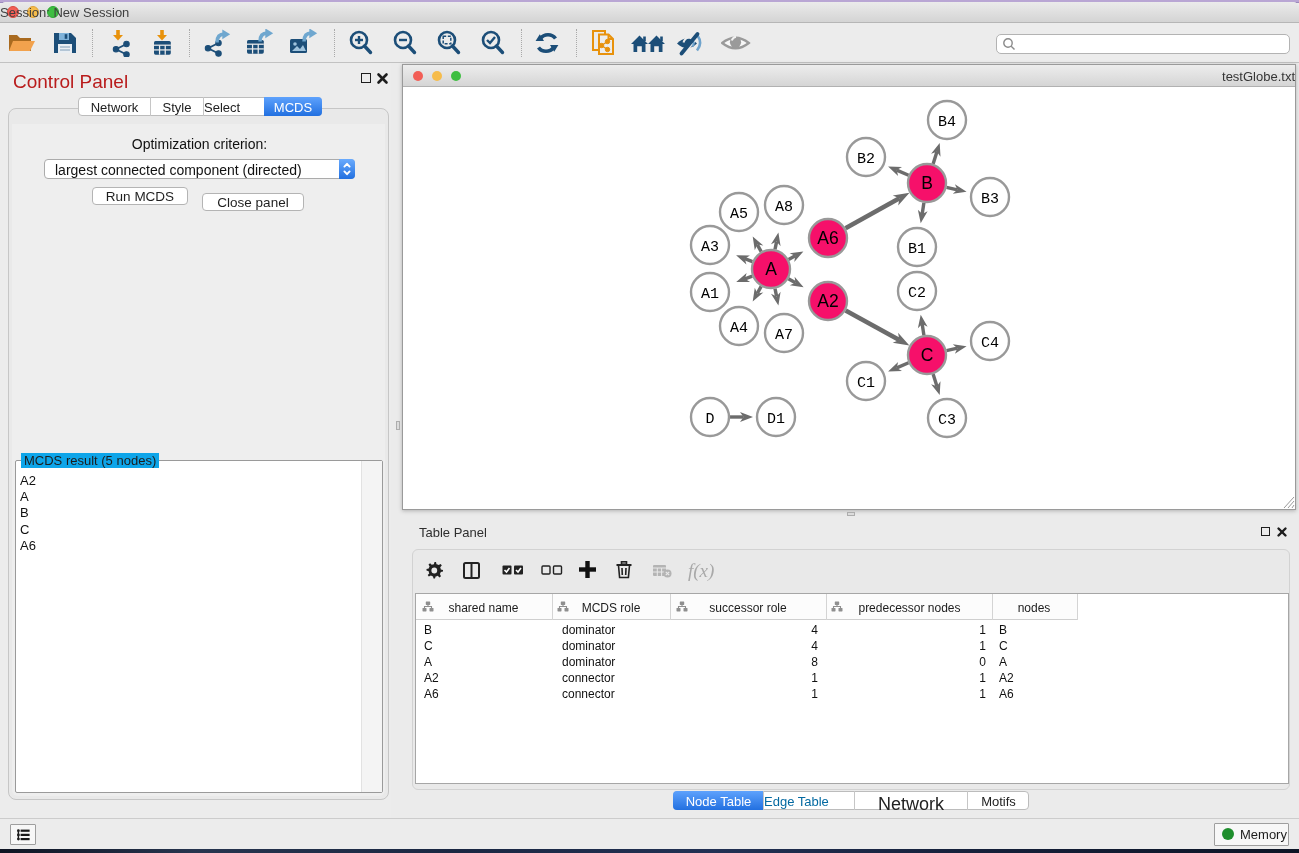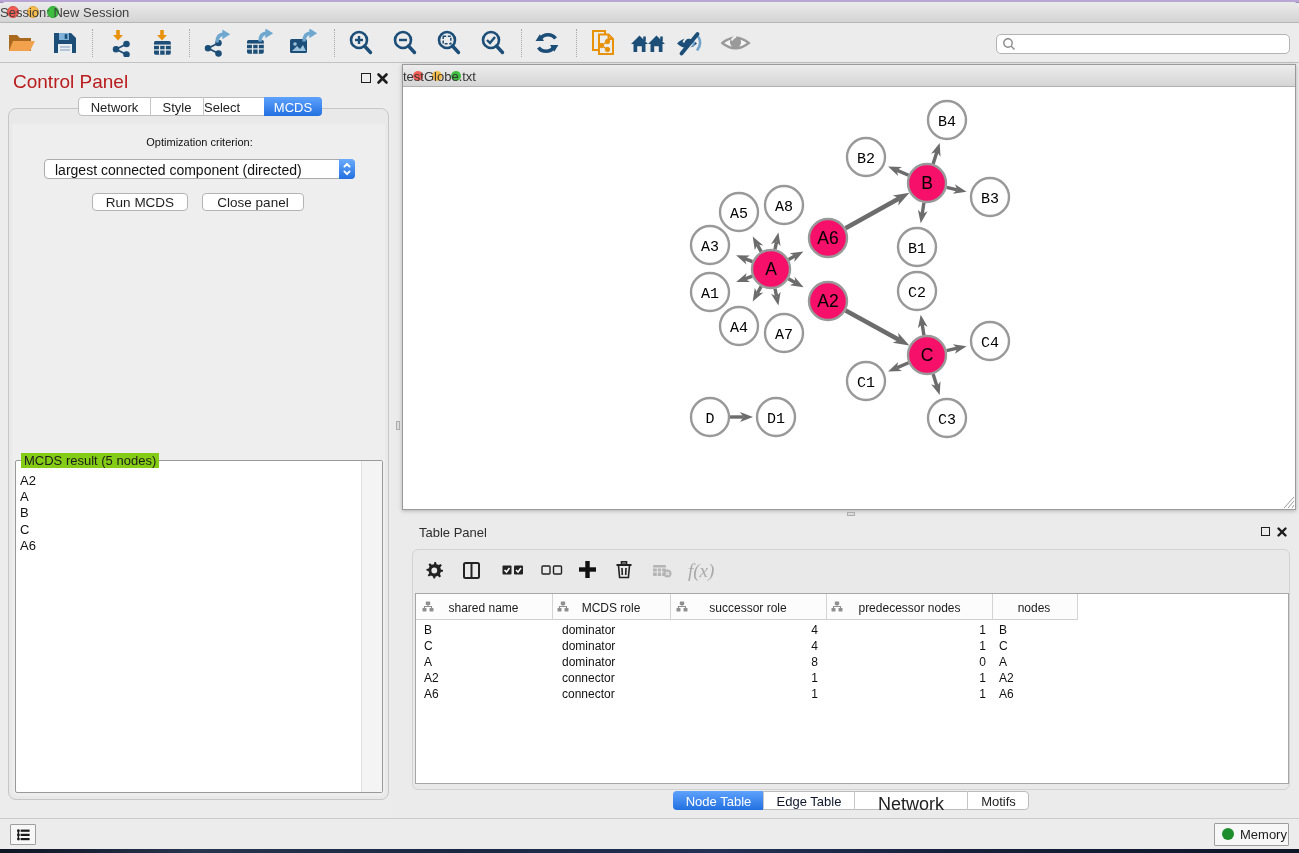--- a/index.html
+++ b/index.html
@@ -198,46 +198,46 @@
 
 <div class="abs" style="left:78px;top:97px;width:244px;height:19px;background:#fff;border:1px solid #bcbcbc;border-radius:4px"></div>
 <div class="abs" style="left:150px;top:97px;width:1px;height:19px;background:#c6c6c6"></div>
 <div class="abs" style="left:203px;top:97px;width:1px;height:19px;background:#c6c6c6"></div>
 <div class="abs" style="left:264px;top:97px;width:58px;height:19px;background:linear-gradient(#5ea2fd,#2270e0);border-radius:0 4px 4px 0"></div>
 <div class="abs" style="left:78px;top:100px;width:73px;height:14px;font-size:13px;text-align:center;color:#222">Network</div>
 <div class="abs" style="left:151px;top:100px;width:52px;height:14px;font-size:13px;text-align:center;color:#222">Style</div>
 <div class="abs" style="left:204px;top:100px;width:60px;height:14px;font-size:13px;text-align:left;color:#222">Select</div>
 <div class="abs" style="left:264px;top:100px;width:58px;height:14px;font-size:13px;text-align:center;color:#fff">MCDS</div>
 
-<div class="abs" style="left:0px;top:136px;width:399px;text-align:center;font-size:11px;color:#111">Optimization criterion:</div>
+<div class="abs" style="left:0px;top:136px;width:399px;text-align:center;font-size:14px;color:#111">Optimization criterion:</div>
 <div class="abs" style="left:44px;top:159px;width:311px;height:20px;background:#fff;border:1px solid #ababab;border-radius:4px"></div>
 <div class="abs" style="left:55px;top:161.5px;font-size:14px;color:#111">largest connected component (directed)</div>
 <div class="abs" style="left:339px;top:159px;width:16px;height:20px;background:linear-gradient(#6aabfe,#2270e0);border-radius:0 4px 4px 0"></div>
 <svg class="abs" style="left:341px;top:161px" width="12" height="16" viewBox="0 0 12 16">
     <g fill="none" stroke="#fff" stroke-width="1.9" stroke-linecap="round" stroke-linejoin="round">
       <path d="M3.4,5.6 L6,2.8 L8.6,5.6"></path>
       <path d="M3.4,10.4 L6,13.2 L8.6,10.4"></path>
     </g>
   </svg>
 
-<div class="btn" style="left:92px;top:193px;width:96px;height:18px;line-height:17px;font-size:13.5px">Run MCDS</div>
+<div class="btn" style="left:92px;top:187px;width:96px;height:18px;line-height:17px;font-size:13.5px">Run MCDS</div>
 <div class="btn" style="left:202px;top:193px;width:102px;height:18px;line-height:17px;font-size:13.5px">Close panel</div>
 
 <div class="abs" style="left:15px;top:460px;width:368px;height:333px;border:1px solid #9a9a9a;border-radius:2px;background:#fff"></div>
-<div class="abs" style="left:21px;top:453px;background:#84cc16;padding:0 3px;font-size:13px;color:#1d1d1d">MCDS result (5 nodes)</div>
+<div class="abs" style="left:21px;top:453px;background:#0ea5e9;padding:0 3px;font-size:13px;color:#1d1d1d">MCDS result (5 nodes)</div>
 <div class="abs" style="left:361px;top:461px;width:21px;height:331px;background:#f4f4f4;border-left:1px solid #e2e2e2"></div>
 <div class="abs" style="left:20px;top:473px;font-size:13px;color:#111;line-height:16.2px">A2<br>A<br>B<br>C<br>A6</div>
 
 <div class="abs" style="left:391px;top:63px;width:908px;height:755px;background:#ebebeb"></div>
 <div class="abs" style="left:402px;top:64px;width:894px;height:446px;background:#fff;border:1px solid #9a9a9a;box-shadow:0 1px 4px rgba(0,0,0,0.25)"></div>
 <div class="abs" style="left:403px;top:65px;width:892px;height:22px;background:linear-gradient(#ededed,#d5d5d5);border-bottom:1px solid #b1b1b1"></div>
 <div class="abs" style="left:413px;top:71px;width:10px;height:10px;border-radius:50%;background:#f25e56"></div>
 <div class="abs" style="left:432px;top:71px;width:10px;height:10px;border-radius:50%;background:#f6bc4b"></div>
 <div class="abs" style="left:451px;top:71px;width:10px;height:10px;border-radius:50%;background:#3ebe41"></div>
-<div class="abs" style="left:403px;top:69px;width:892px;text-align:left;font-size:13px;color:#353535">testGlobe.txt</div>
+<div class="abs" style="left:403px;top:69px;width:892px;text-align:right;font-size:13px;color:#353535">testGlobe.txt</div>
 
 <svg width="1299" height="853" style="position:absolute;left:0;top:0" font-family="Liberation Sans, sans-serif">
 <line x1="752.3" y1="276.1" x2="745.0" y2="278.8" stroke="#6c6c6c" stroke-width="3.4"></line>
 <polygon points="736.2,282.1 746.6,273.0 745.0,278.8 750.1,282.1" fill="#6c6c6c"></polygon>
 <line x1="752.4" y1="261.7" x2="744.8" y2="258.7" stroke="#6c6c6c" stroke-width="3.4"></line>
 <polygon points="736.1,255.3 749.9,255.5 744.8,258.7 746.4,264.6" fill="#6c6c6c"></polygon>
 <line x1="761.2" y1="251.6" x2="757.3" y2="244.6" stroke="#6c6c6c" stroke-width="3.4"></line>
 <polygon points="752.7,236.4 763.3,245.4 757.3,244.6 754.8,250.2" fill="#6c6c6c"></polygon>
 <line x1="775.0" y1="249.4" x2="776.6" y2="241.6" stroke="#6c6c6c" stroke-width="3.4"></line>
 <polygon points="778.4,232.4 780.6,246.2 776.6,241.6 771.0,244.2" fill="#6c6c6c"></polygon>
@@ -470,21 +470,21 @@
 <div class="abs" style="left:740px;top:687px;width:78px;font-size:12px;color:#111;text-align:right">1</div>
 <div class="abs" style="left:908px;top:687px;width:78px;font-size:12px;color:#111;text-align:right">1</div>
 <div class="abs" style="left:999px;top:687px;font-size:12px;color:#111">A6</div>
 
 <div class="abs" style="left:673px;top:791px;width:356px;height:19px;background:#fff;border:1px solid #bcbcbc;border-radius:4px"></div>
 <div class="abs" style="left:673px;top:791px;width:91px;height:19px;background:linear-gradient(#5ea2fd,#2270e0);border-radius:4px 0 0 4px"></div>
 <div class="abs" style="left:763px;top:791px;width:1px;height:19px;background:#c6c6c6"></div>
 <div class="abs" style="left:854px;top:791px;width:1px;height:19px;background:#c6c6c6"></div>
 <div class="abs" style="left:967px;top:791px;width:1px;height:19px;background:#c6c6c6"></div>
 <div class="abs" style="left:673px;top:794px;width:91px;font-size:13px;text-align:center;color:#fff">Node Table</div>
-<div class="abs" style="left:764px;top:794px;width:90px;font-size:13px;text-align:center;color:#0f172a">Edge Table</div>
+<div class="abs" style="left:764px;top:794px;width:90px;font-size:13px;color:#0369a1">Edge Table</div>
 <div class="abs" style="left:855px;top:794px;width:112px;font-size:18px;text-align:center;color:#222">Network Table</div>
 <div class="abs" style="left:968px;top:794px;width:61px;font-size:13px;text-align:center;color:#222">Motifs</div>
 
 <div class="abs" style="left:0;top:818px;width:1299px;height:31px;background:#ececec;border-top:1px solid #cccccc;border-radius:0 0 6px 6px"></div>
 <div class="abs" style="left:10px;top:824px;width:26px;height:21px;background:#f7f7f7;border:1px solid #9e9e9e;border-radius:1px"></div>
 <svg class="abs" style="left:17px;top:829px" width="13" height="12" viewBox="0 0 13 12">
     <g fill="#1a1a1a">
       <circle cx="1.4" cy="1.7" r="1.4"></circle>
       <circle cx="1.4" cy="5.9" r="1.4"></circle>
       <circle cx="1.4" cy="10.1" r="1.4"></circle>

